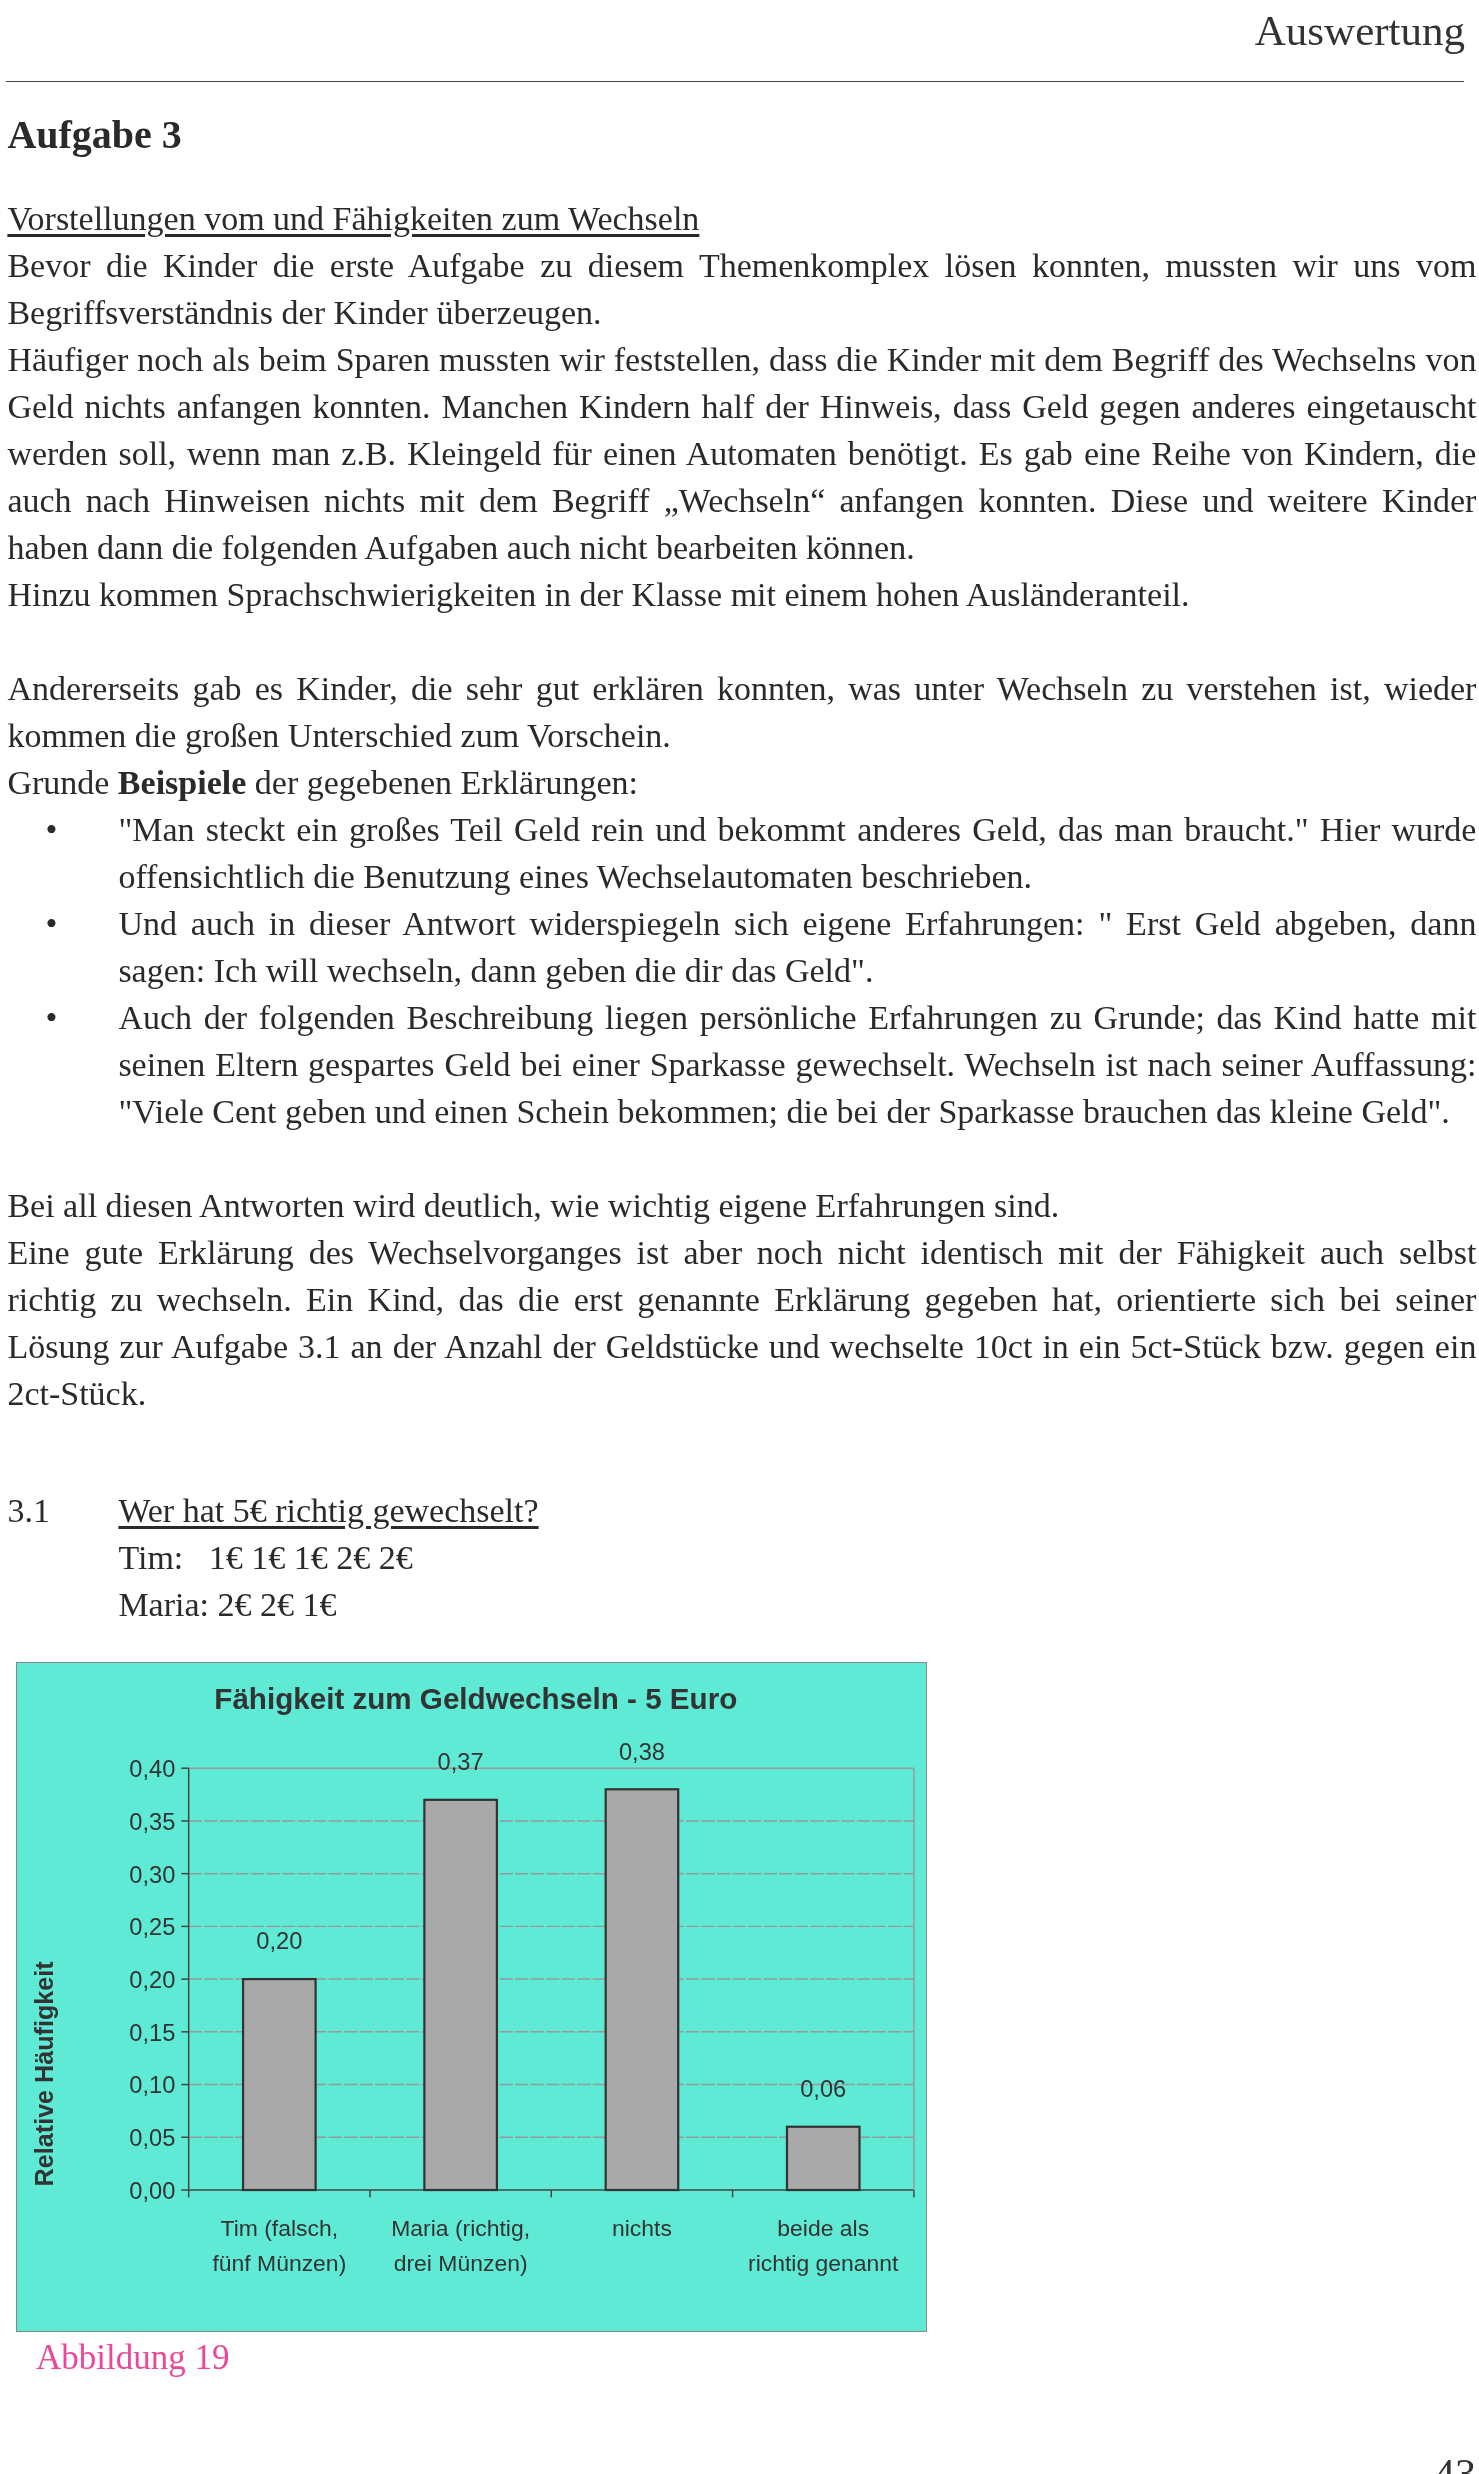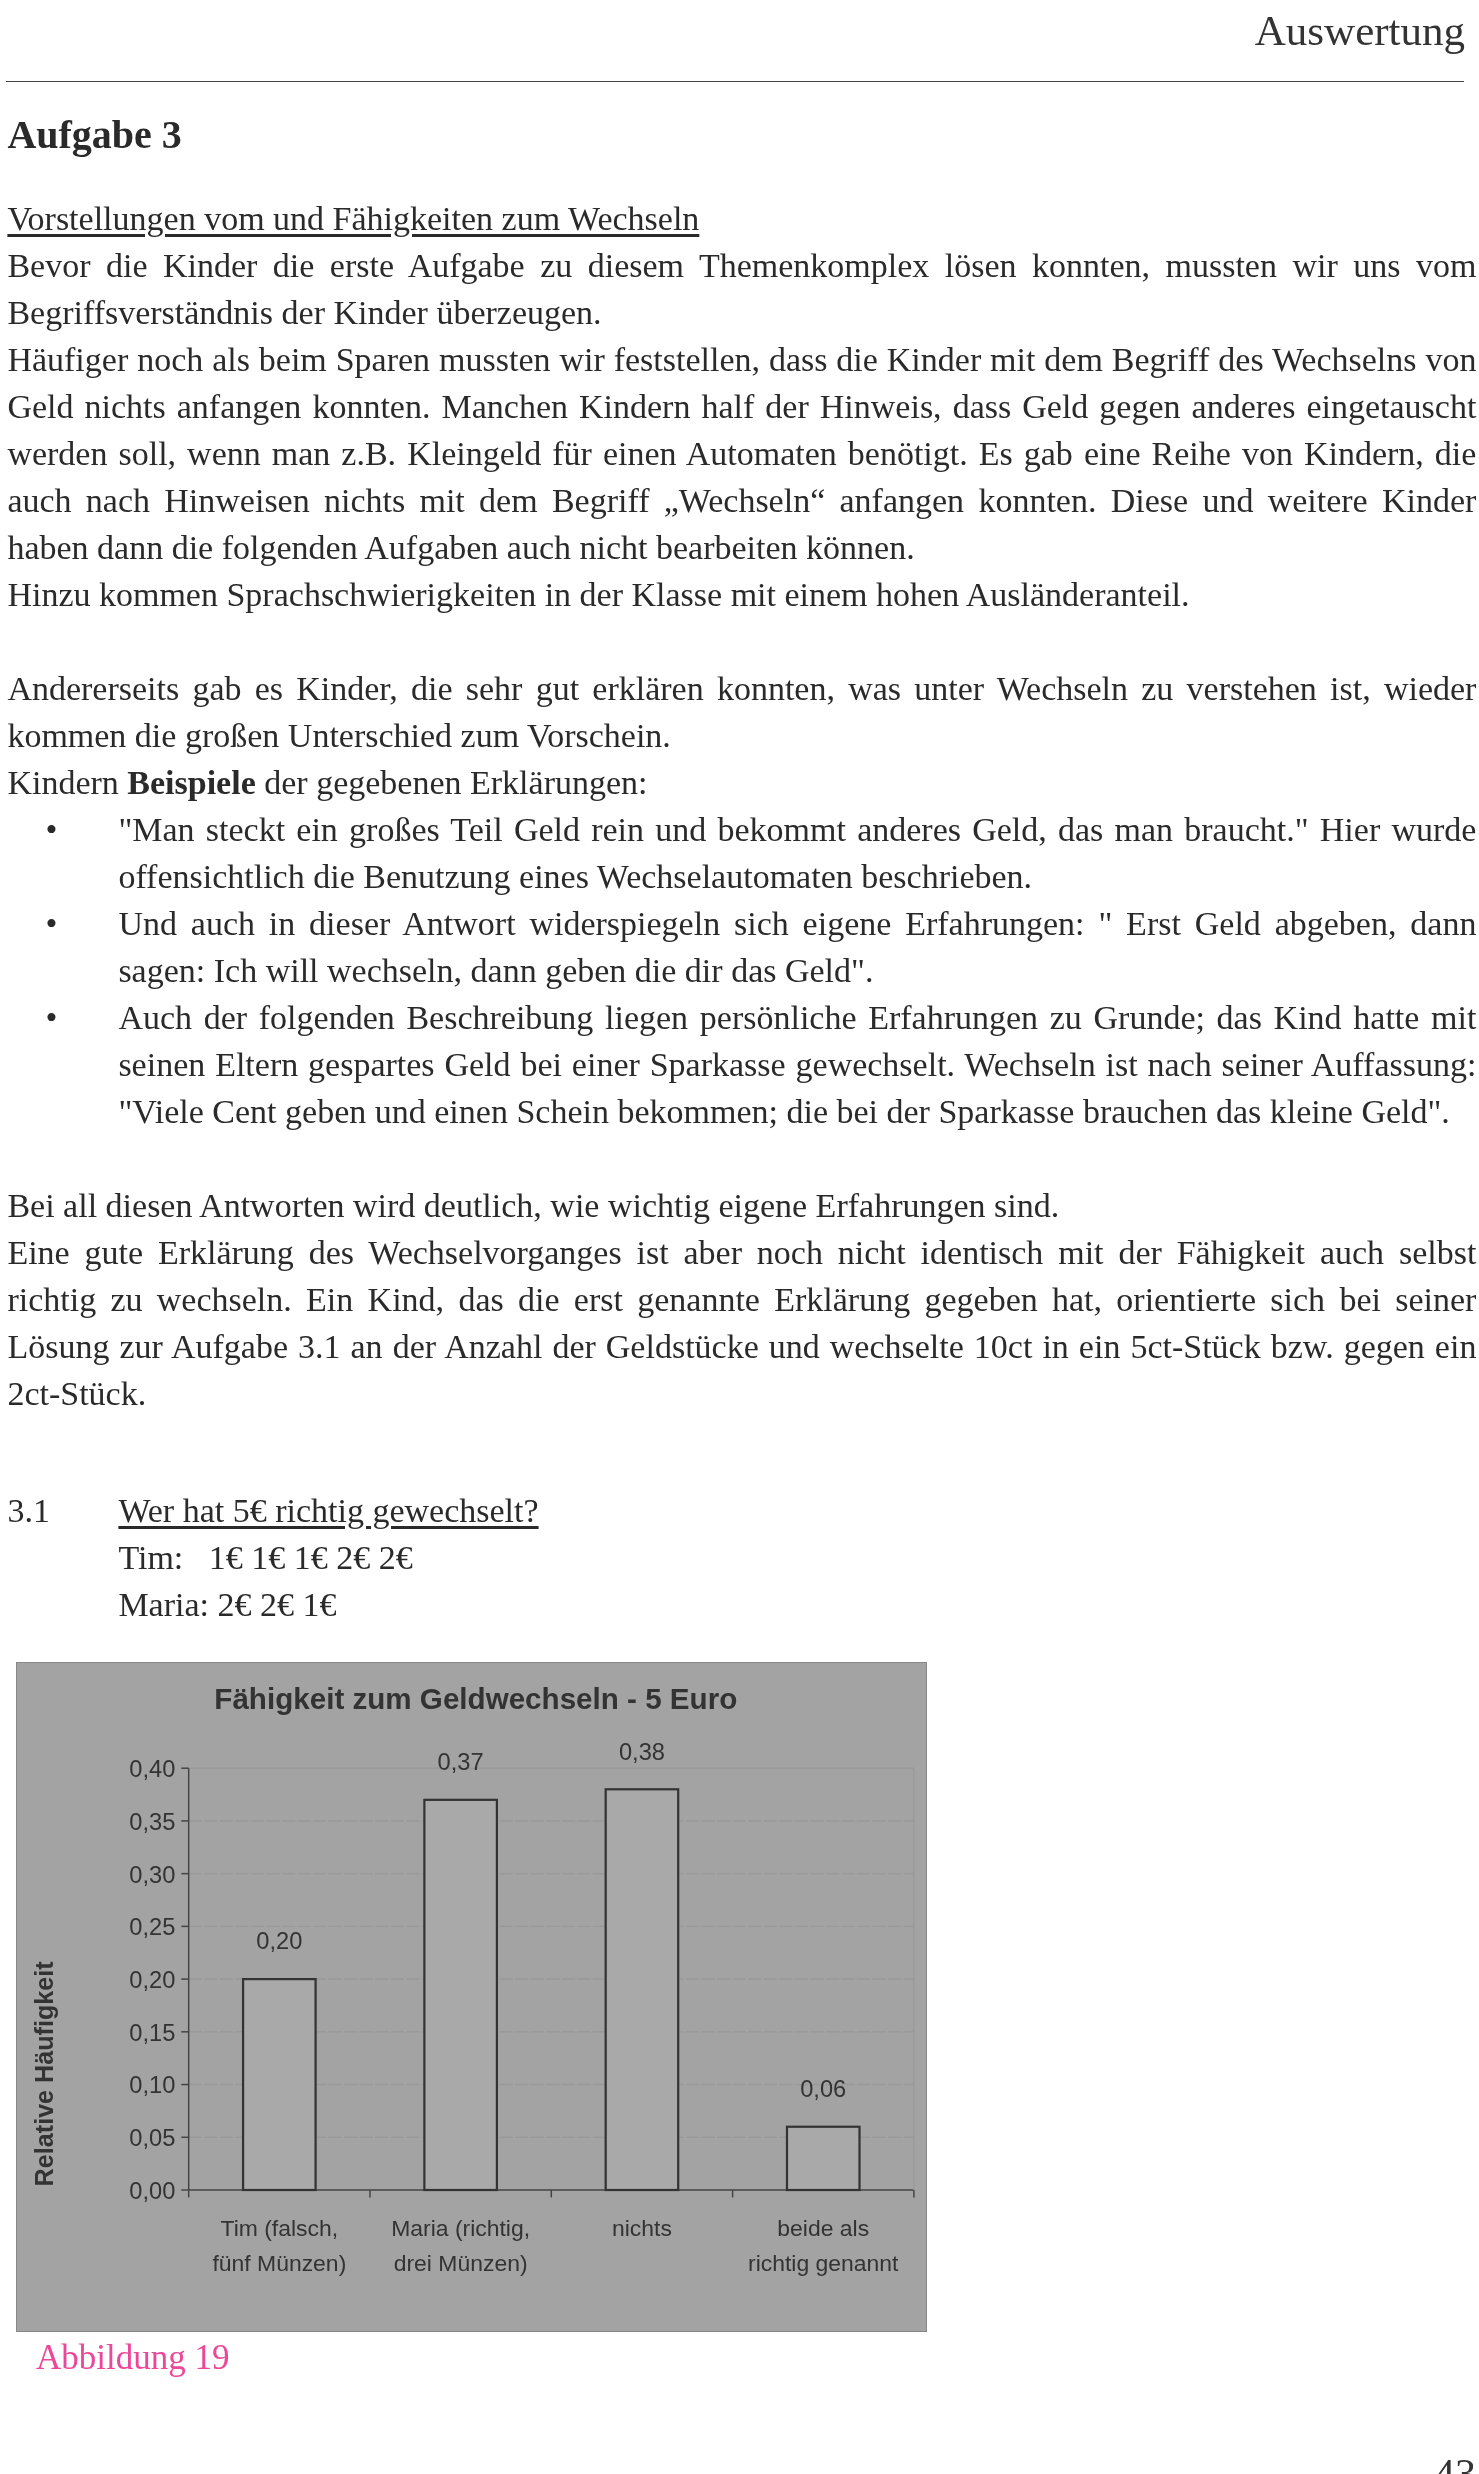--- a/index.html
+++ b/index.html
@@ -12,41 +12,41 @@
   .u { text-decoration: underline; text-underline-offset: 4.4px; }
   p { margin: 0; text-align: justify; }
   .gap { height: 47px; }
   ul.bullets { margin: 0; padding: 0 0 0 111px; list-style: none; }
   ul.bullets li { position: relative; text-align: justify; }
   ul.bullets li::before { content: "\2022"; position: absolute; left: -73px; font-size: 34px; }
   .task-line { display: flex; }
   .task-num { width: 111px; margin-top: 23px; }
   .task-indent { padding-left: 111px; }
   .figure { position: absolute; left: 16.3px; top: 1662px; width: 911px; height: 670px;
-            border: 1.5px solid #888; box-sizing: border-box; background: #a3a3a3; }
+            border: 1.5px solid #888; box-sizing: border-box; background: #5eead4; }
   .figure svg { position: absolute; left: 0; top: 0; }
   .caption { position: absolute; left: 36px; top: 2338px; font-size: 35px; color: #ec4899; }
   .page-num { position: absolute; right: 4px; top: 2434px; font-size: 42px; color: #333; margin-top: 16px; }
   .chart-text { font-family: "Liberation Sans", sans-serif; fill: #333; }
 </style>
 </head>
 <body>
 
 <div class="running-head">Auswertung</div>
 <div class="head-rule"></div>
 
 <div class="content">
   <div class="heading">Aufgabe 3</div>
   <p><span class="u">Vorstellungen vom und Fähigkeiten zum Wechseln</span></p>
   <p>Bevor die Kinder die erste Aufgabe zu diesem Themenkomplex lösen konnten, mussten wir uns vom Begriffsverständnis der Kinder überzeugen.</p>
   <p>Häufiger noch als beim Sparen mussten wir feststellen, dass die Kinder mit dem Begriff des Wechselns von Geld nichts anfangen konnten. Manchen Kindern half der Hinweis, dass Geld gegen anderes eingetauscht werden soll, wenn man z.B. Kleingeld für einen Automaten benötigt. Es gab eine Reihe von Kindern, die auch nach Hinweisen nichts mit dem Begriff „Wechseln“ anfangen konnten. Diese und weitere Kinder haben dann die folgenden Aufgaben auch nicht bearbeiten können.</p>
   <p>Hinzu kommen Sprachschwierigkeiten in der Klasse mit einem hohen Ausländeranteil.</p>
   <div class="gap"></div>
   <p>Andererseits gab es Kinder, die sehr gut erklären konnten, was unter Wechseln zu verstehen ist, wieder kommen die großen Unterschied zum Vorschein.</p>
-  <p><span>Kindern </span><b>Beispiele</b><span> der gegebenen Erklärungen:</span></p>
+  <p><span>Grunde </span><b>Beispiele</b><span> der gegebenen Erklärungen:</span></p>
   <ul class="bullets">
     <li>"Man steckt ein großes Teil Geld rein und bekommt anderes Geld, das man braucht." Hier wurde offensichtlich die Benutzung eines Wechselautomaten beschrieben.</li>
     <li>Und auch in dieser Antwort widerspiegeln sich eigene Erfahrungen: " Erst Geld abgeben, dann sagen: Ich will wechseln, dann geben die dir das Geld".</li>
     <li>Auch der folgenden Beschreibung liegen persönliche Erfahrungen zu Grunde; das Kind hatte mit seinen Eltern gespartes Geld bei einer Sparkasse gewechselt. Wechseln ist nach seiner Auffassung: "Viele Cent geben und einen Schein bekommen; die bei der Sparkasse brauchen das kleine Geld".</li>
   </ul>
   <div class="gap"></div>
   <p>Bei all diesen Antworten wird deutlich, wie wichtig eigene Erfahrungen sind.</p>
   <p>Eine gute Erklärung des Wechselvorganges ist aber noch nicht identisch mit der Fähigkeit auch selbst richtig zu wechseln. Ein Kind, das die erst genannte Erklärung gegeben hat, orientierte sich bei seiner Lösung zur Aufgabe 3.1 an der Anzahl der Geldstücke und wechselte 10ct in ein 5ct-Stück bzw. gegen ein 2ct-Stück.</p>
   <div class="gap"></div>
   <div class="task-line">

